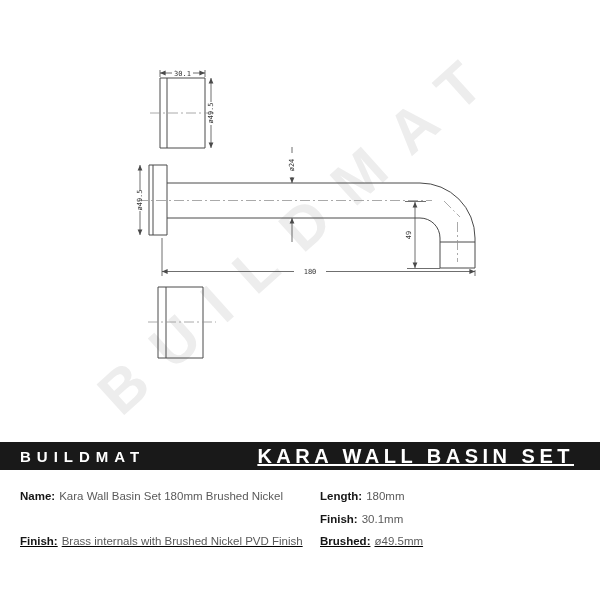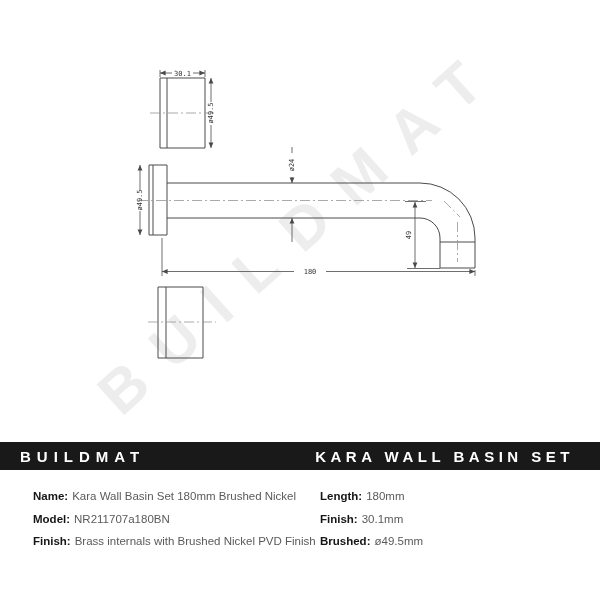--- a/index.html
+++ b/index.html
@@ -13,28 +13,28 @@
   svg.drawing{position:absolute;left:0;top:50px;}
   .ln{stroke:#4a4a4a;stroke-width:1;fill:none;}
   .cl{stroke:#949494;stroke-width:0.8;fill:none;stroke-dasharray:10 3 2 3;}
   .dim{stroke:#4a4a4a;stroke-width:0.8;fill:none;}
   .dimtxt{font-family:"DejaVu Sans Mono",monospace;font-size:7px;fill:#333333;}
   
   .brandbar{position:absolute;left:0;top:442px;width:600px;height:28px;display:flex;
             align-items:center;justify-content:space-between;padding:0 26px 0 20px;
             box-sizing:border-box;}
   .brandbar .brand{font-size:15px;font-weight:700;letter-spacing:6px;white-space:nowrap;}
-  .brandbar .product{font-size:15px;font-weight:700;letter-spacing:4.5px;white-space:nowrap;}
+  .brandbar .product{font-size:20px;font-weight:700;letter-spacing:4.5px;white-space:nowrap;text-decoration:underline;}
   
   .spec-row{position:absolute;font-size:11.5px;white-space:nowrap;}
   .spec-label{font-weight:700;color:#161616;margin-right:4px;}
   .spec-value{color:#5a5a5a;}
-  .colL{left:33px;}
+  .colL{left:20px;}
   .colR{left:320px;}
-  .r1{top:490px;}.r2{top:513px;}.r3{top:535px;}
+  .r1{top:490px;}.r2{top:513px;}.r3{top:535px;text-decoration:underline;}
 </style>
 </head>
 <body>
 
 <div id="stage">
 
   <div class="watermark" style="color: rgb(237, 237, 237);">BUILDMAT</div>
 
   <svg class="drawing" width="600" height="390" viewBox="0 0 600 390">
     <defs>
@@ -111,23 +111,20 @@
   </svg>
 
   <div class="brandbar" style="background: rgb(25, 25, 25); color: rgb(255, 255, 255);">
     <span class="brand">BUILDMAT</span>
     <span class="product">KARA WALL BASIN SET</span>
   </div>
 
   <div class="spec-row colL r1">
     <span class="spec-label">Name:</span><span class="spec-value">Kara Wall Basin Set 180mm Brushed Nickel</span>
   </div>
-  <div class="spec-row colL r2">
-    <span class="spec-label">Model:</span><span class="spec-value">NR211707a180BN</span>
-  </div>
   <div class="spec-row colL r3">
     <span class="spec-label">Finish:</span><span class="spec-value">Brass internals with Brushed Nickel PVD Finish</span>
   </div>
 
   <div class="spec-row colR r1">
     <span class="spec-label">Length:</span><span class="spec-value">180mm</span>
   </div>
   <div class="spec-row colR r2">
     <span class="spec-label">Finish:</span><span class="spec-value">30.1mm</span>
   </div>

